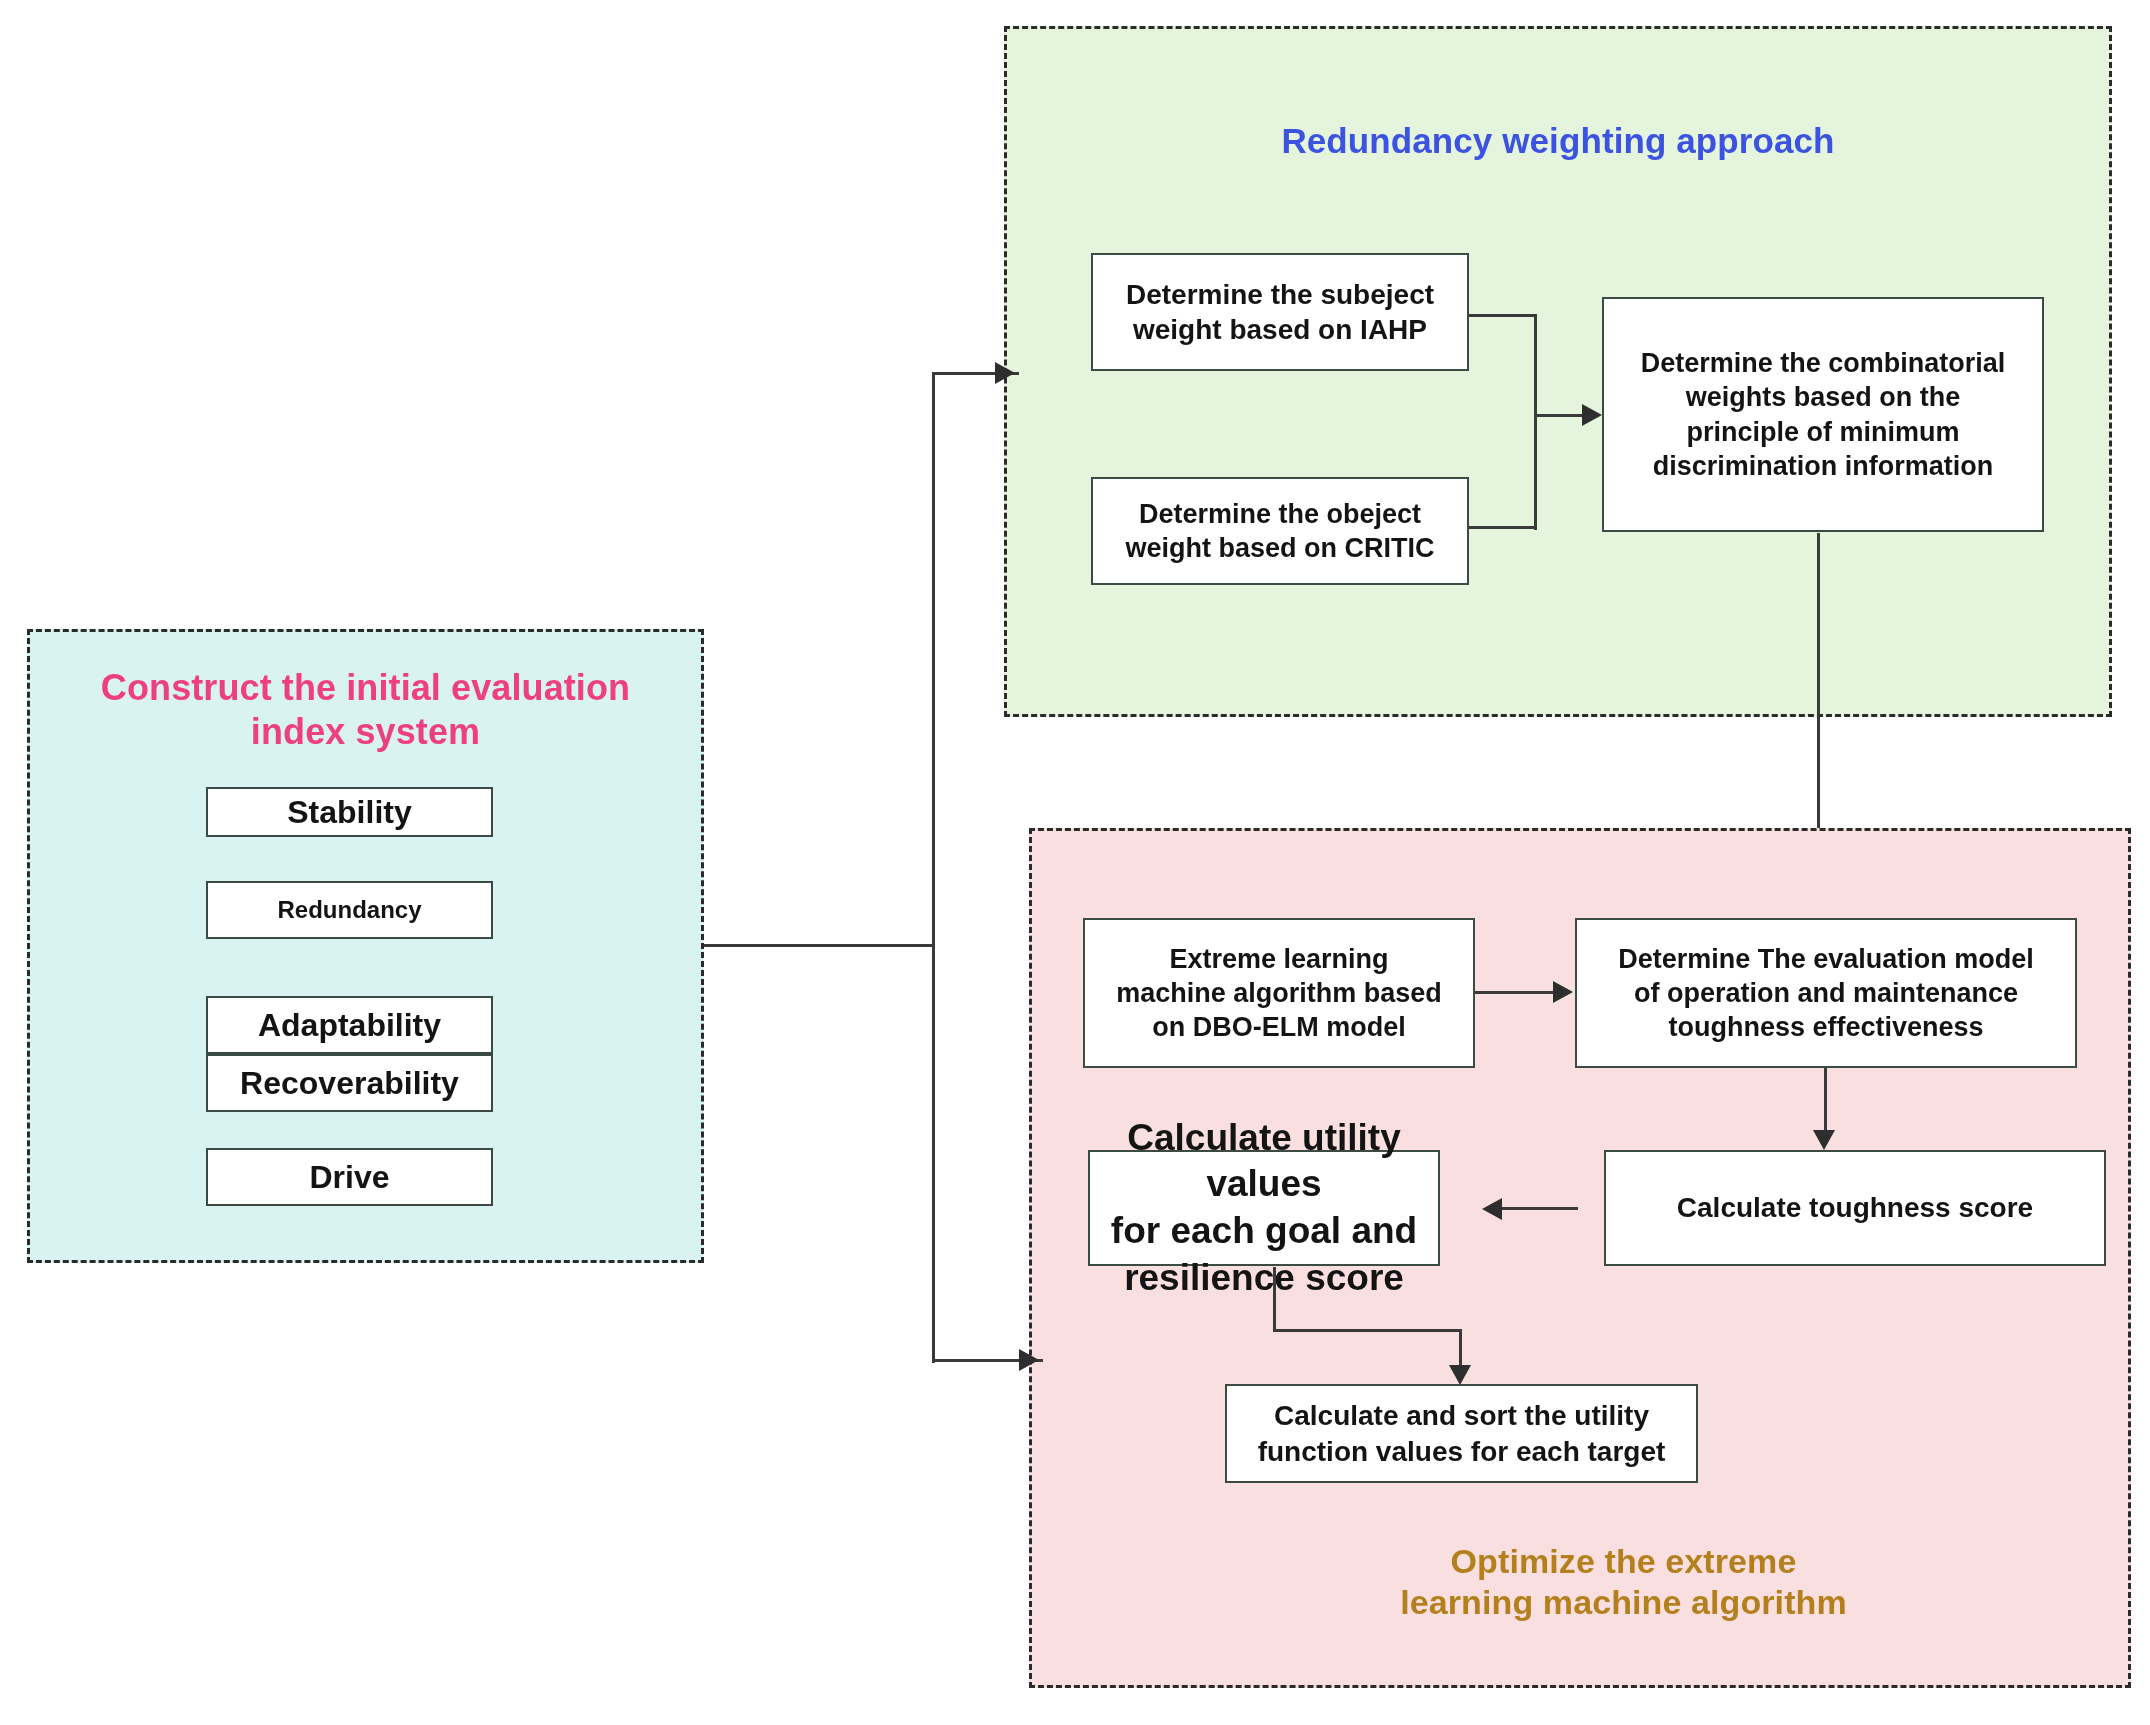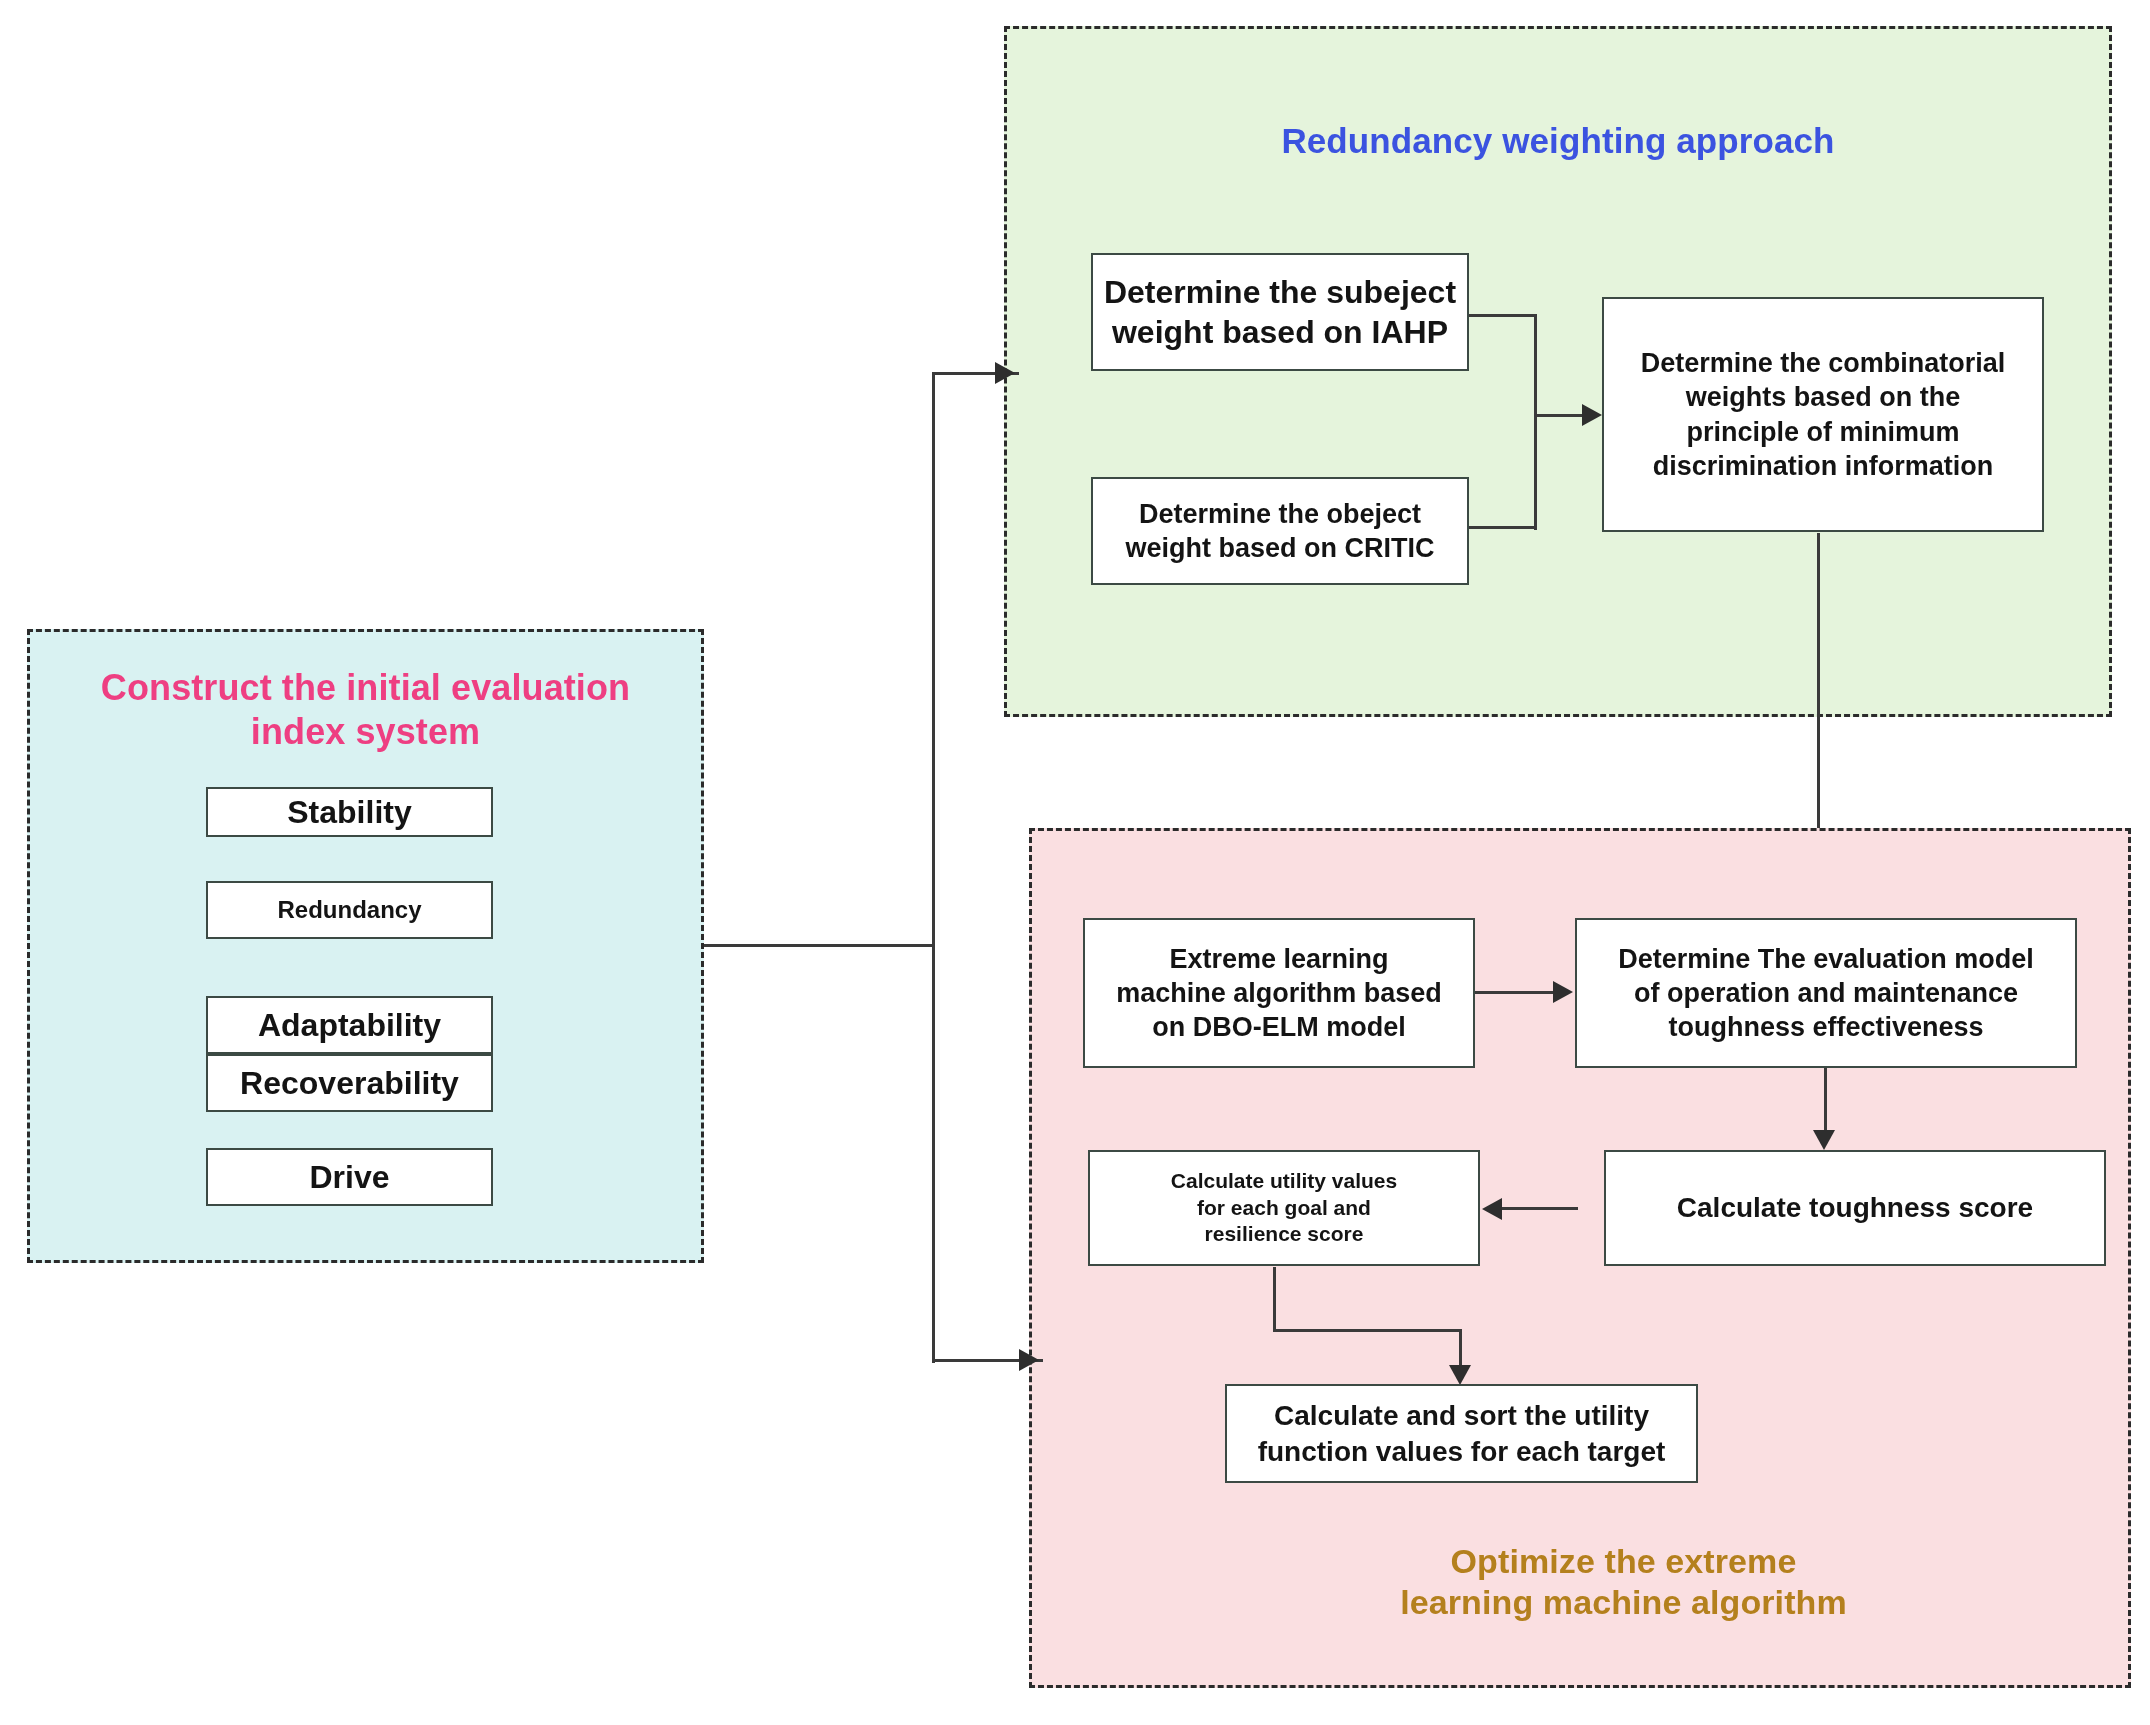--- a/index.html
+++ b/index.html
@@ -59,21 +59,21 @@
   <div class="box" style="left:206px;top:968px;width:287px;height:58px;font-size:32px;margin-top:28px;">Adaptability</div>
 
   <div class="box" style="left:206px;top:1054px;width:287px;height:58px;font-size:32px;">Recoverability</div>
 
   <div class="box" style="left:206px;top:1148px;width:287px;height:58px;font-size:32px;">Drive</div>
 
   <div class="panel green" style="left:1004px;top:26px;width:1108px;height:691px;"></div>
 
   <div class="caption cap-blue" style="left:1004px;top:120px;width:1108px;font-size:35px;">Redundancy weighting approach</div>
 
-  <div class="box" style="left:1091px;top:253px;width:378px;height:118px;font-size:32px;">
+  <div class="box" style="left:1091px;top:253px;width:378px;height:118px;font-size:28px;">
     <div>
       <div>Determine the subeject</div>
       <div>weight based on IAHP</div>
     </div>
   </div>
 
   <div class="box" style="left:1091px;top:477px;width:378px;height:108px;font-size:27px;">
     <div>
       <div>Determine the obeject</div>
       <div>weight based on CRITIC</div>
@@ -117,21 +117,21 @@
   </div>
 
   <div class="ln h" style="left:1475px;top:991px;width:80px;"></div>
   <div class="arrow right" style="left:1553px;top:981px;"></div>
 
   <div class="ln v" style="left:1824px;top:1068px;height:74px;"></div>
   <div class="arrow down" style="left:1813px;top:1130px;"></div>
 
   <div class="box" style="left:1604px;top:1150px;width:502px;height:116px;font-size:28px;">Calculate toughness score</div>
 
-  <div class="box" style="left:1088px;top:1150px;width:392px;height:116px;font-size:21px;">
+  <div class="box" style="left:1088px;top:1150px;width:352px;height:116px;font-size:37px;">
     <div>
       <div>Calculate utility values</div>
       <div>for each goal and</div>
       <div>resilience score</div>
     </div>
   </div>
 
   <div class="ln h" style="left:1502px;top:1207px;width:76px;"></div>
   <div class="arrow left" style="left:1482px;top:1198px;"></div>
 

